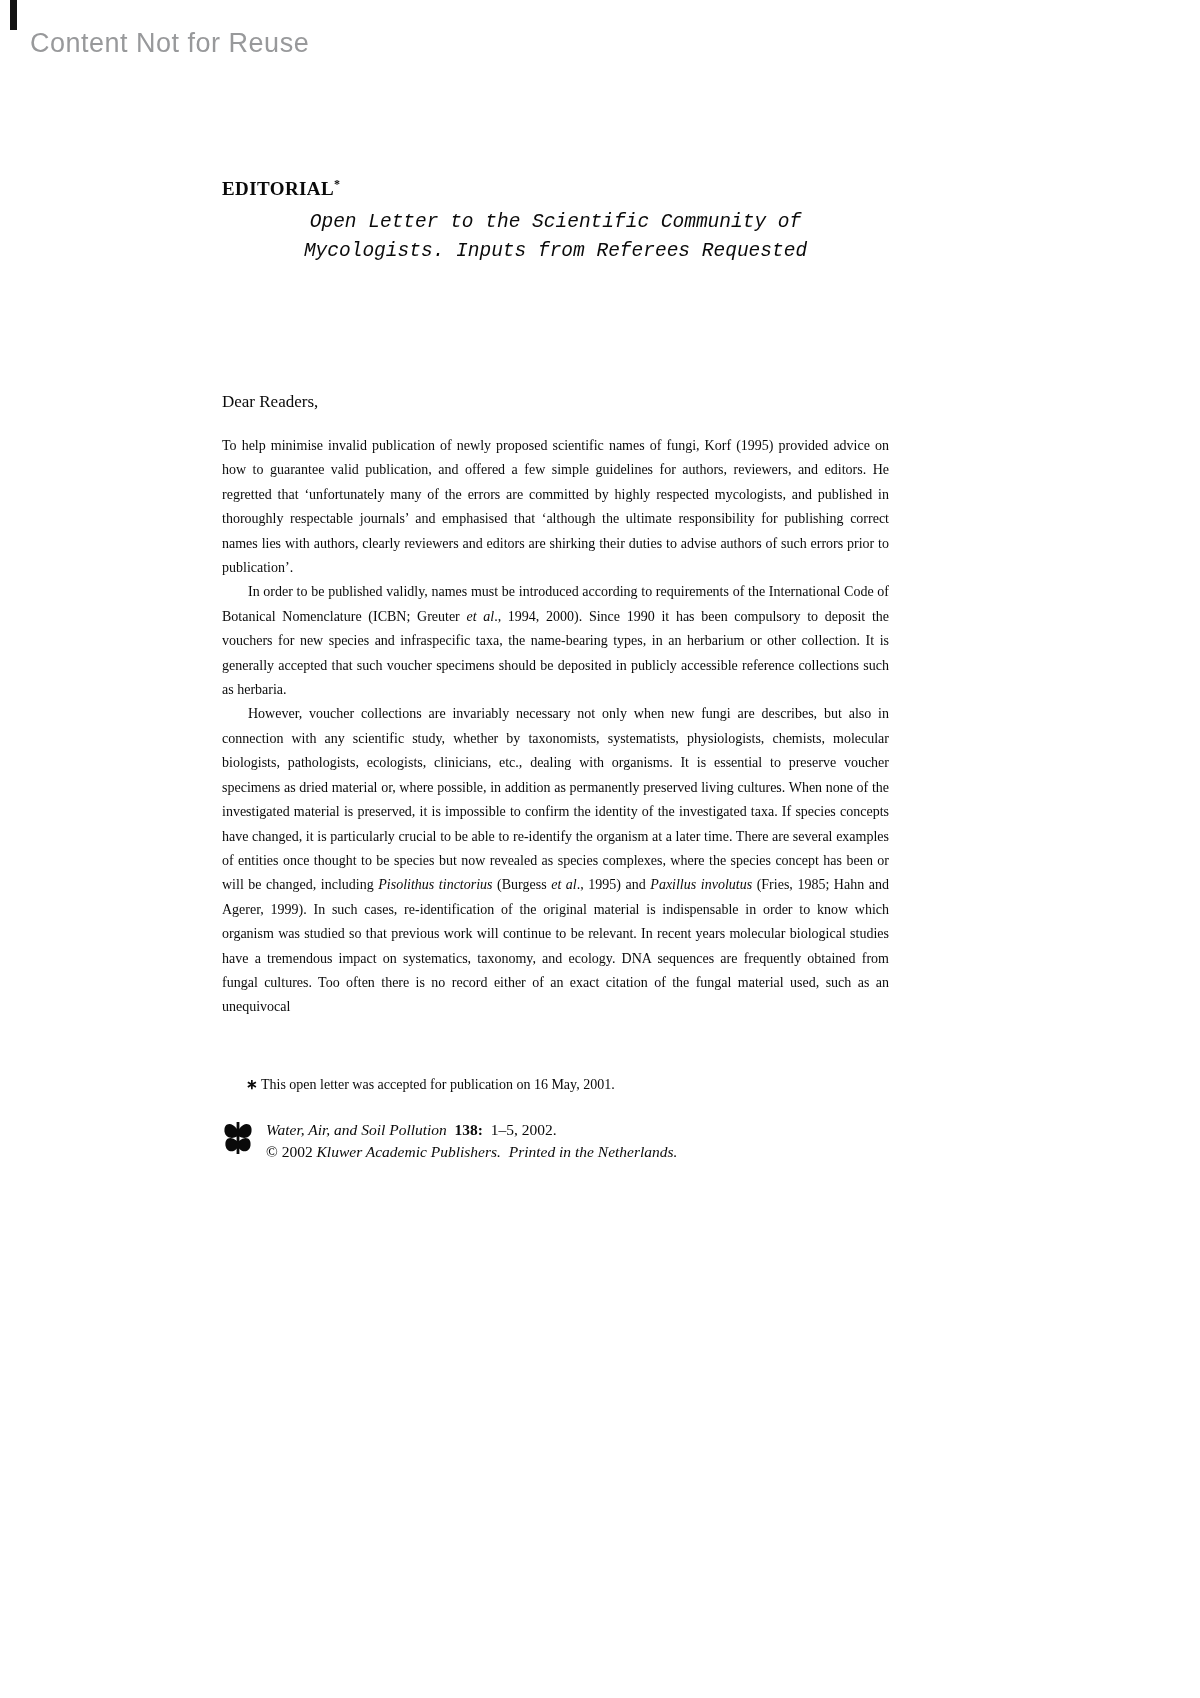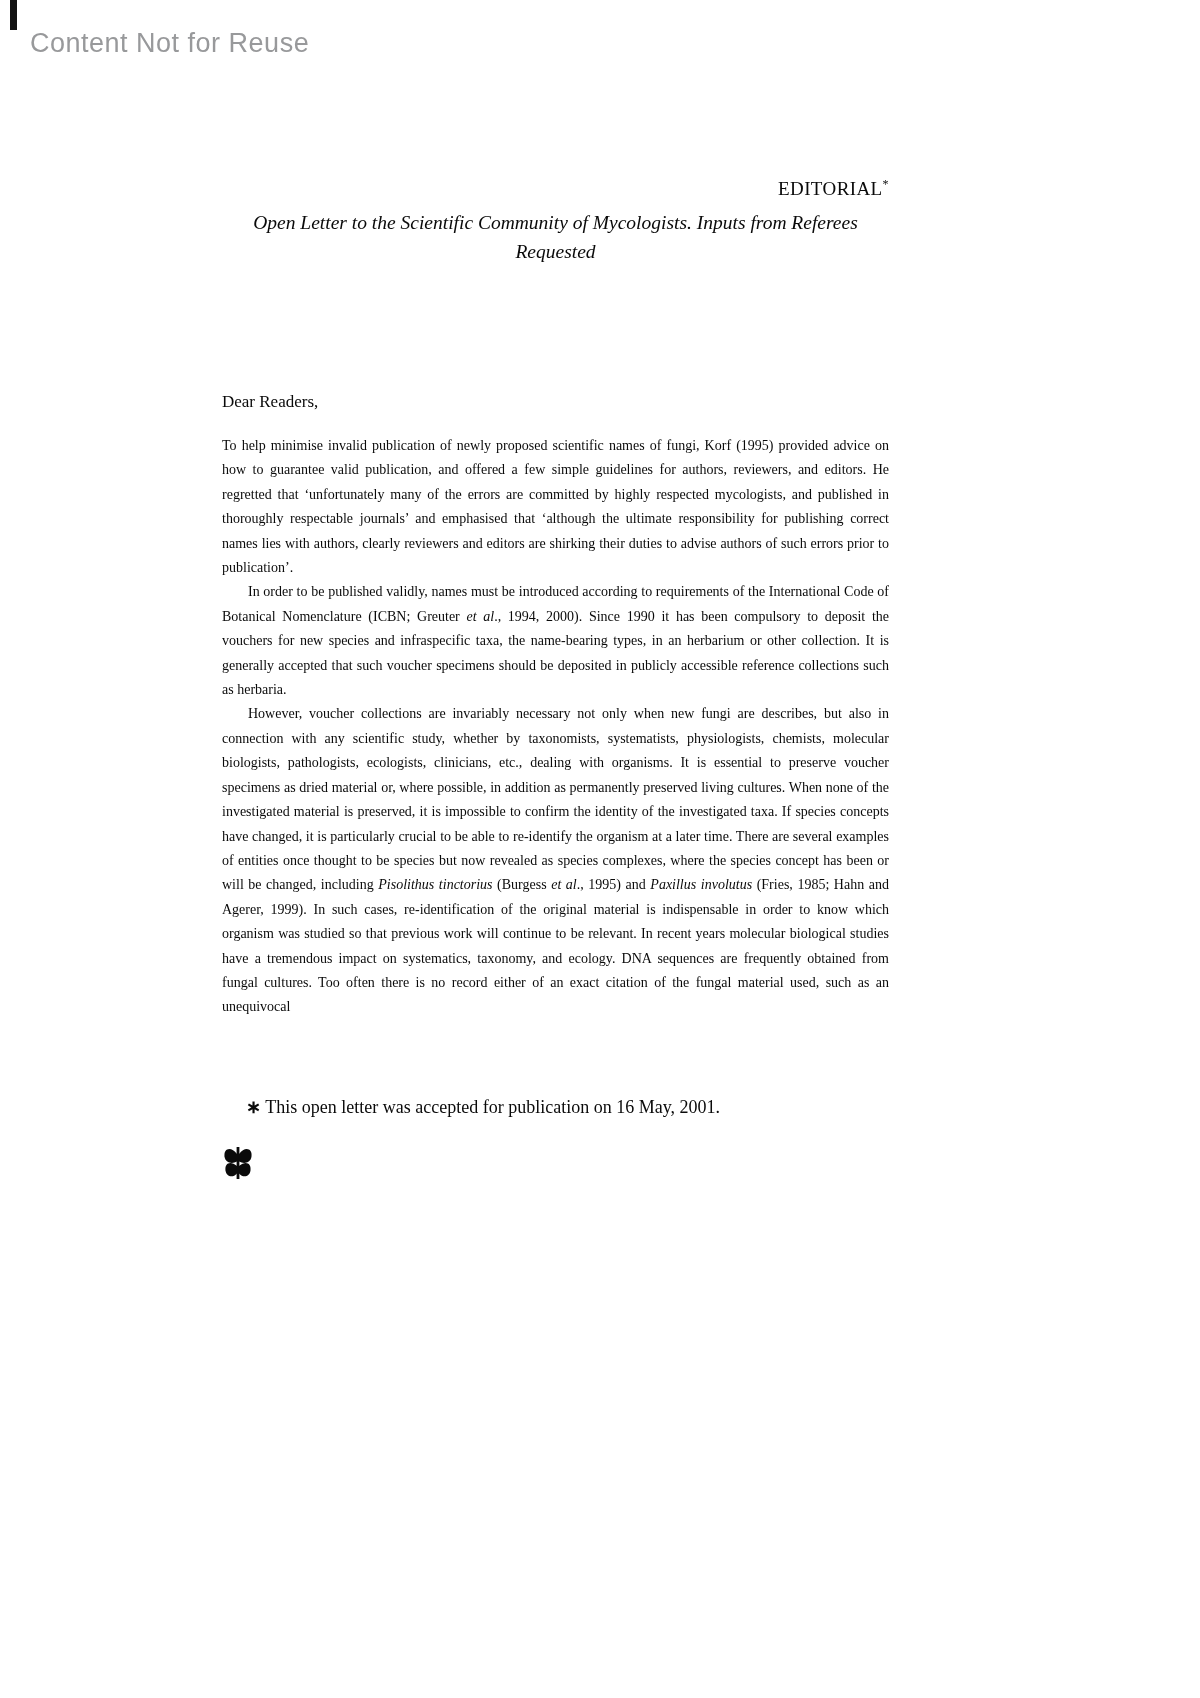--- a/index.html
+++ b/index.html
@@ -31,54 +31,55 @@
     letter-spacing: 0.5px;
   }
   .content {
     position: absolute;
     left: 222px;
     top: 0;
     width: 667px;
   }
   .title {
     margin-top: 178px;
-    text-align: right;
-    font-weight: normal;
+    text-align: left;
+    font-weight: bold;
     font-size: 19px;
     letter-spacing: 0.4px;
   }
   .title sup {
     font-size: 12px;
     vertical-align: super;
     line-height: 0;
   }
   .subtitle {
     margin: 8px auto 0 auto;
     width: 640px;
     text-align: center;
     font-style: italic;
     font-size: 19.5px;
     line-height: 29px;
+    font-family: Liberation Mono, monospace;
   }
   .salutation {
     margin-top: 126px;
     font-size: 17px;
   }
   .body-text {
     margin-top: 22px;
     font-size: 14px;
     line-height: 24.4px;
     text-align: justify;
   }
   .body-text p { text-indent: 0; }
   .body-text p.indent { text-indent: 26px; }
   .footnote {
-    margin-top: 76px;
+    margin-top: 56px;
     padding-left: 24px;
-    font-size: 18px;
+    font-size: 14px;
     font-family: Liberation Serif, serif;
   }
   .footer {
     margin-top: 26px;
     display: flex;
     align-items: flex-start;
     gap: 12px;
   }
   .logo-box {
     width: 32px;
@@ -121,16 +122,20 @@
     <div class="footer">
       <div class="logo-box">
         <svg viewBox="0 0 32 36" width="32" height="36" aria-hidden="true">
           <rect x="14.6" y="2" width="2.8" height="32" fill="#0a0a0a"></rect>
           <path d="M15 9 C9 1 1.5 3.5 2.5 11.5 C3.3 17.5 9.5 19.5 15 16.5 Z" fill="#0a0a0a"></path>
           <path d="M17 9 C23 1 30.5 3.5 29.5 11.5 C28.7 17.5 22.5 19.5 17 16.5 Z" fill="#0a0a0a"></path>
           <path d="M15 21 C8.5 15.5 2.5 18 3.5 25.5 C4.3 31.5 10.5 33.5 15 28.5 Z" fill="#0a0a0a"></path>
           <path d="M17 21 C23.5 15.5 29.5 18 28.5 25.5 C27.7 31.5 21.5 33.5 17 28.5 Z" fill="#0a0a0a"></path>
         </svg>
       </div>
+      <div class="footer-lines">
+        <div><i>Water, Air, and Soil Pollution</i>&nbsp; <b>138:</b>&nbsp; 1–5, 2002.</div>
+        <div>© 2002 <i>Kluwer Academic Publishers.&nbsp; Printed in the Netherlands.</i></div>
+      </div>
     </div>
 
   </div>
 </div>
 
 </body></html>

